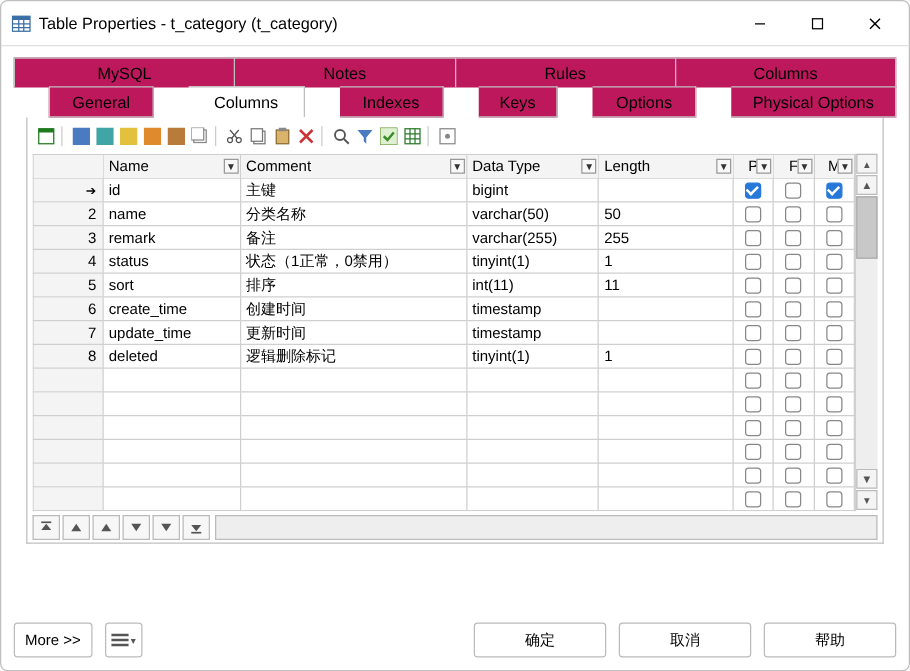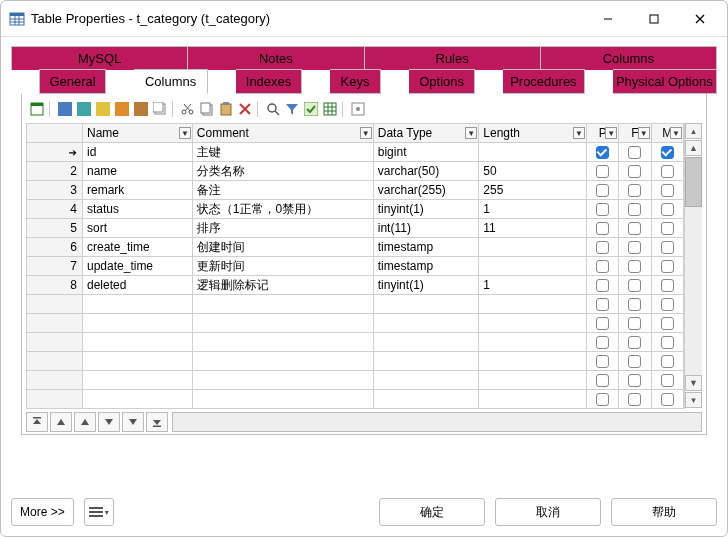--- a/index.html
+++ b/index.html
@@ -239,21 +239,20 @@
       <div class="tab">Notes</div>
       <div class="tab">Rules</div>
       <div class="tab">Columns</div>
     </div>
     <div class="tab-row lower">
       <div class="tab" style="flex:0.8">General</div>
       <div class="tab active" style="flex:0.9">Columns</div>
       <div class="tab" style="flex:0.8">Indexes</div>
       <div class="tab" style="flex:0.6">Keys</div>
       <div class="tab" style="flex:0.8">Options</div>
-      <div class="tab" style="flex:1.0">Procedures</div>
       <div class="tab" style="flex:1.3">Physical Options</div>
     </div>
 
     <div class="tab-content">
 
       <div class="mini-toolbar" id="mini-toolbar">
           <div class="tbtn">
             <svg width="14" height="14" viewBox="0 0 14 14">
               <rect x="1" y="1" width="12" height="12" fill="#fff" stroke="#1e7a1e"></rect>
               <rect x="1" y="1" width="12" height="3" fill="#1e7a1e"></rect>

